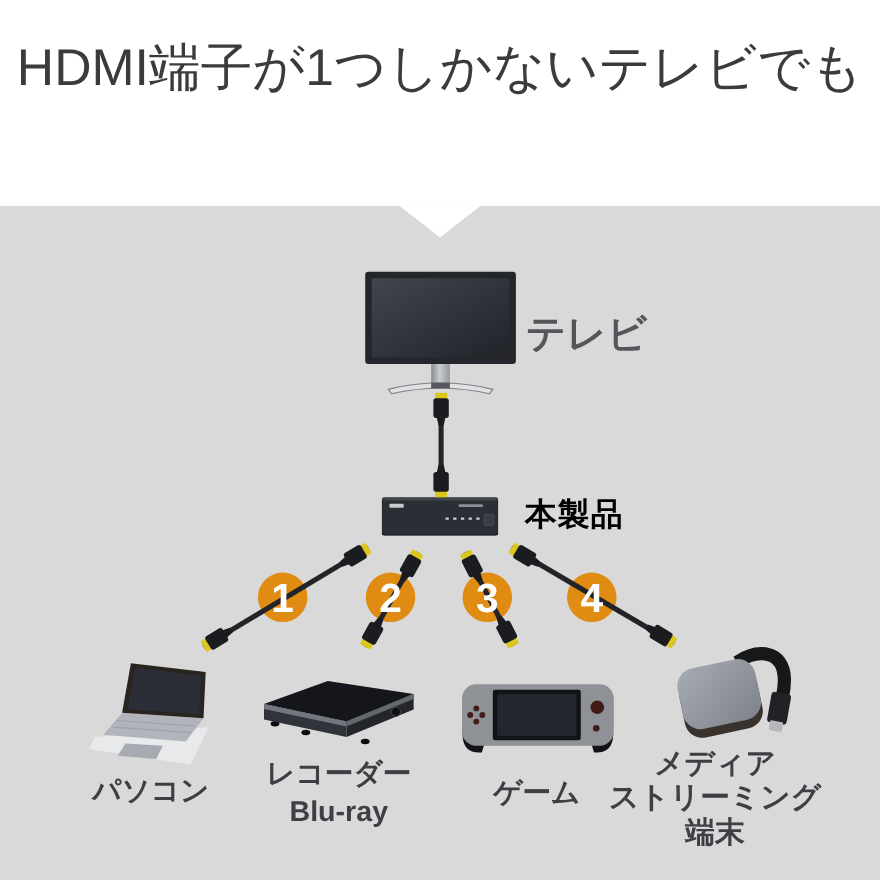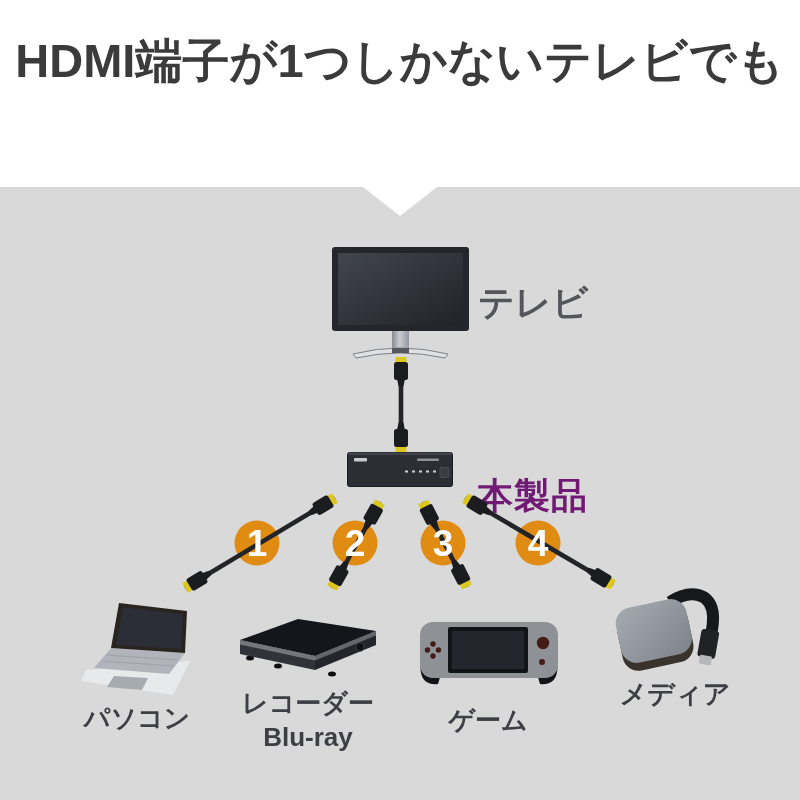--- a/index.html
+++ b/index.html
@@ -5,43 +5,43 @@
   html,body{margin:0;padding:0;background:#fff;}
   .stage{
     position:relative;width:800px;height:800px;overflow:hidden;
     background:#ffffff;
     font-family:"Liberation Sans","DejaVu Sans",sans-serif;
   }
   
   .header{position:absolute;left:0;top:0;width:800px;height:187px;background:#ffffff;z-index:3;}
   .t1{
     position:absolute;left:0;top:30px;width:800px;text-align:center;
-    font-size:47px;font-weight:700;color:#3b3b3c;letter-spacing:0px;white-space:nowrap;
+    font-size:47px;font-weight:400;color:#3b3b3c;letter-spacing:0px;white-space:nowrap;
   }
   .t2{
     position:absolute;left:0;top:88px;width:800px;text-align:center;
     font-size:55px;font-weight:bold;color:#e18b10;white-space:nowrap;
   }
   
   .panel{position:absolute;left:0;top:187px;width:800px;height:613px;background:#d9d9d9;z-index:1;}
   .notch{
     position:absolute;left:363px;top:187px;z-index:2;
     width:0;height:0;
     border-left:37px solid transparent;border-right:37px solid transparent;
     border-top:29px solid #ffffff;
   }
   
   .lbl{position:absolute;z-index:5;font-weight:bold;text-align:center;}
   .lbl-tv{left:478px;top:279px;width:120px;font-size:36px;color:#54565b;text-align:left;}
-  .lbl-product{left:477px;top:472px;width:140px;font-size:36px;color:#701a75;text-align:left;letter-spacing:1px;}
+  .lbl-product{left:477px;top:448px;width:140px;font-size:29px;color:#000000;text-align:left;letter-spacing:1px;}
   .lbl-dev{color:#3d3f44;line-height:34px;font-size:26px;}
   .lbl-pc{left:52px;top:701px;width:170px;}
   .lbl-bd{left:213px;top:686px;width:190px;}
   .lbl-game{left:413px;top:703px;width:150px;}
-  .lbl-media{left:577px;top:679px;width:196px;font-size:27px;line-height:31px;}
+  .lbl-media{left:552px;top:679px;width:196px;font-size:27px;line-height:31px;}
   .lbl-dev span{display:block;}
   
   .art{position:absolute;z-index:4;}
   #tv-svg{left:330px;top:245px;}
   #switch-svg{left:347px;top:452px;}
   #laptop-svg{left:70px;top:578px;}
   #bluray-svg{left:236px;top:606px;}
   #game-svg{left:414px;top:618px;}
   #stream-svg{left:606px;top:588px;}
   #cable-overlay{left:0;top:0;z-index:6;pointer-events:none;}
@@ -157,20 +157,22 @@
       <rect x="12" y="23" width="72" height="56" rx="16" fill="#3a332d"></rect>
       <rect x="12" y="15" width="72" height="56" rx="16" fill="url(#puckg)"></rect>
     </g>
     <g transform="translate(104,46) rotate(10)">
       <rect x="-9" y="-4" width="18" height="28" rx="3" fill="#202225"></rect>
       <rect x="-6" y="22" width="12" height="9" rx="1" fill="#b5b7ba"></rect>
     </g>
   </svg>
   <div class="lbl lbl-dev lbl-media">
     <span>メディア</span>
+    <span>ストリーミング</span>
+    <span>端末</span>
   </div>
 
   <svg id="cable-overlay" class="art" width="800" height="800" viewBox="0 0 800 800">
     <defs>
       <g id="plug">
         <rect x="-5.5" y="0" width="11" height="6.5" rx="1" fill="#dcc71e"></rect>
         <rect x="-7" y="5" width="14" height="18" rx="2.5" fill="#1b1c1f"></rect>
         <polygon points="-4,22 4,22 2.4,29.5 -2.4,29.5" fill="#1b1c1f"></polygon>
       </g>
     </defs>

